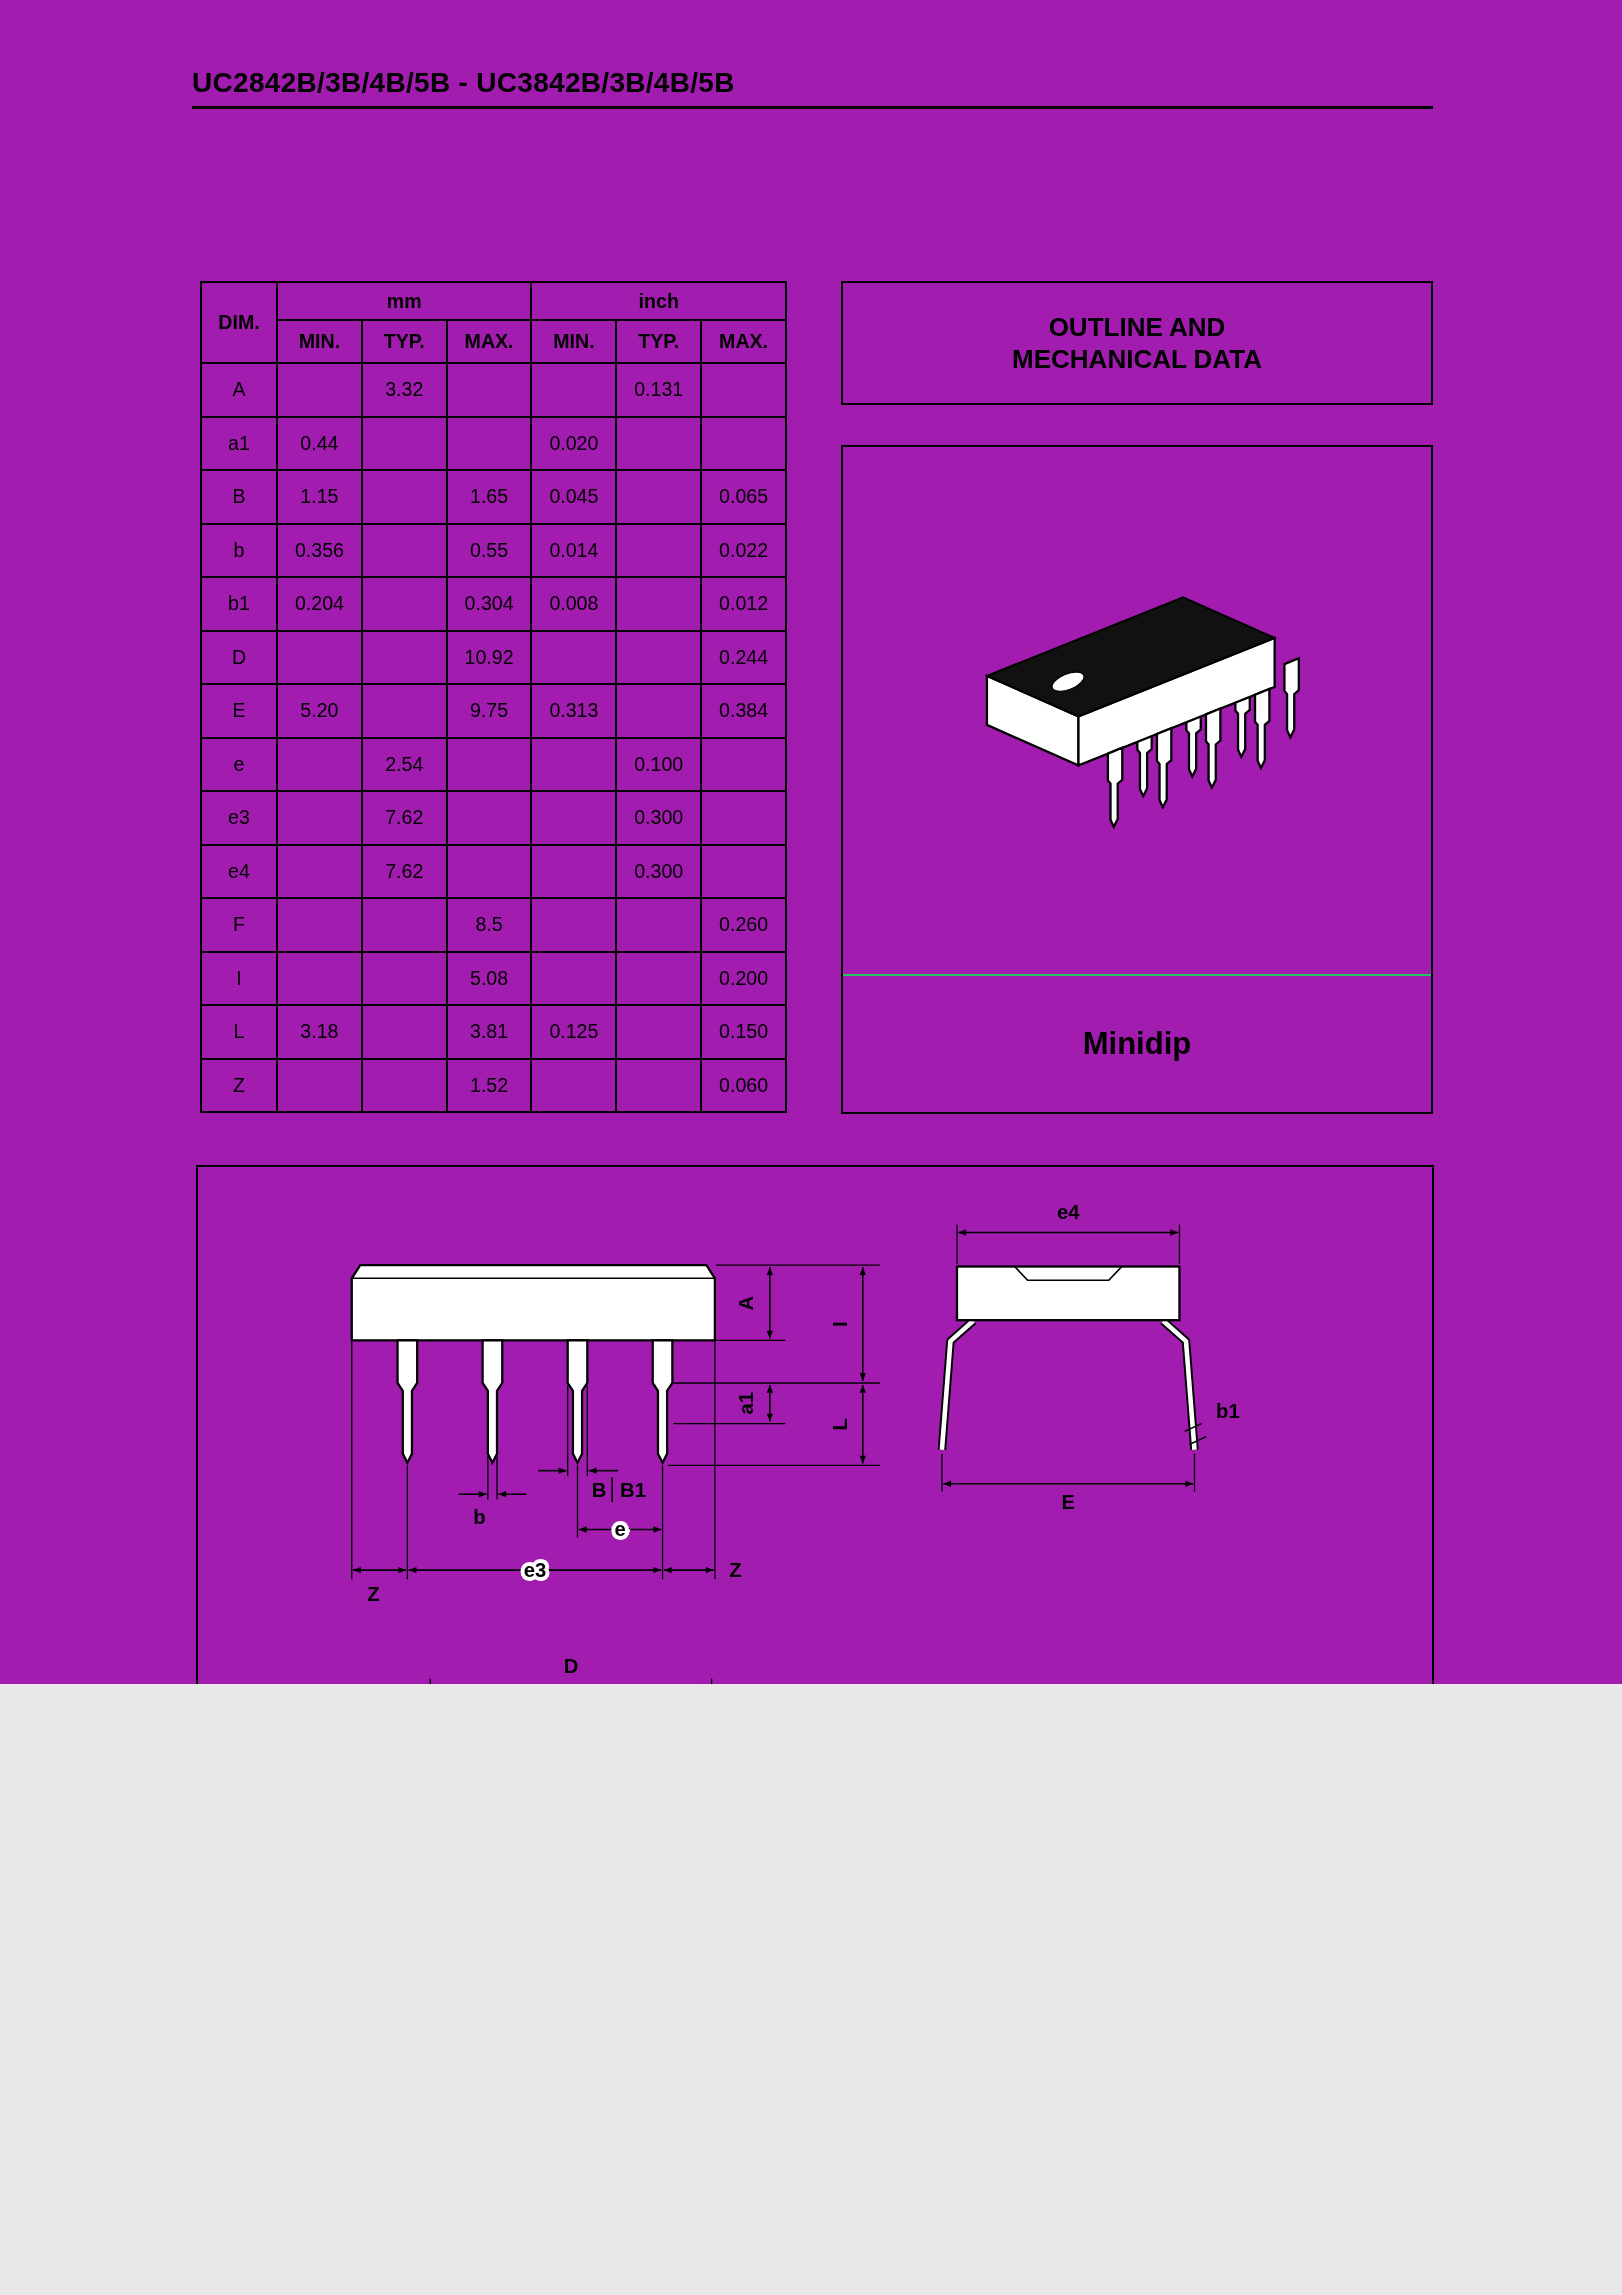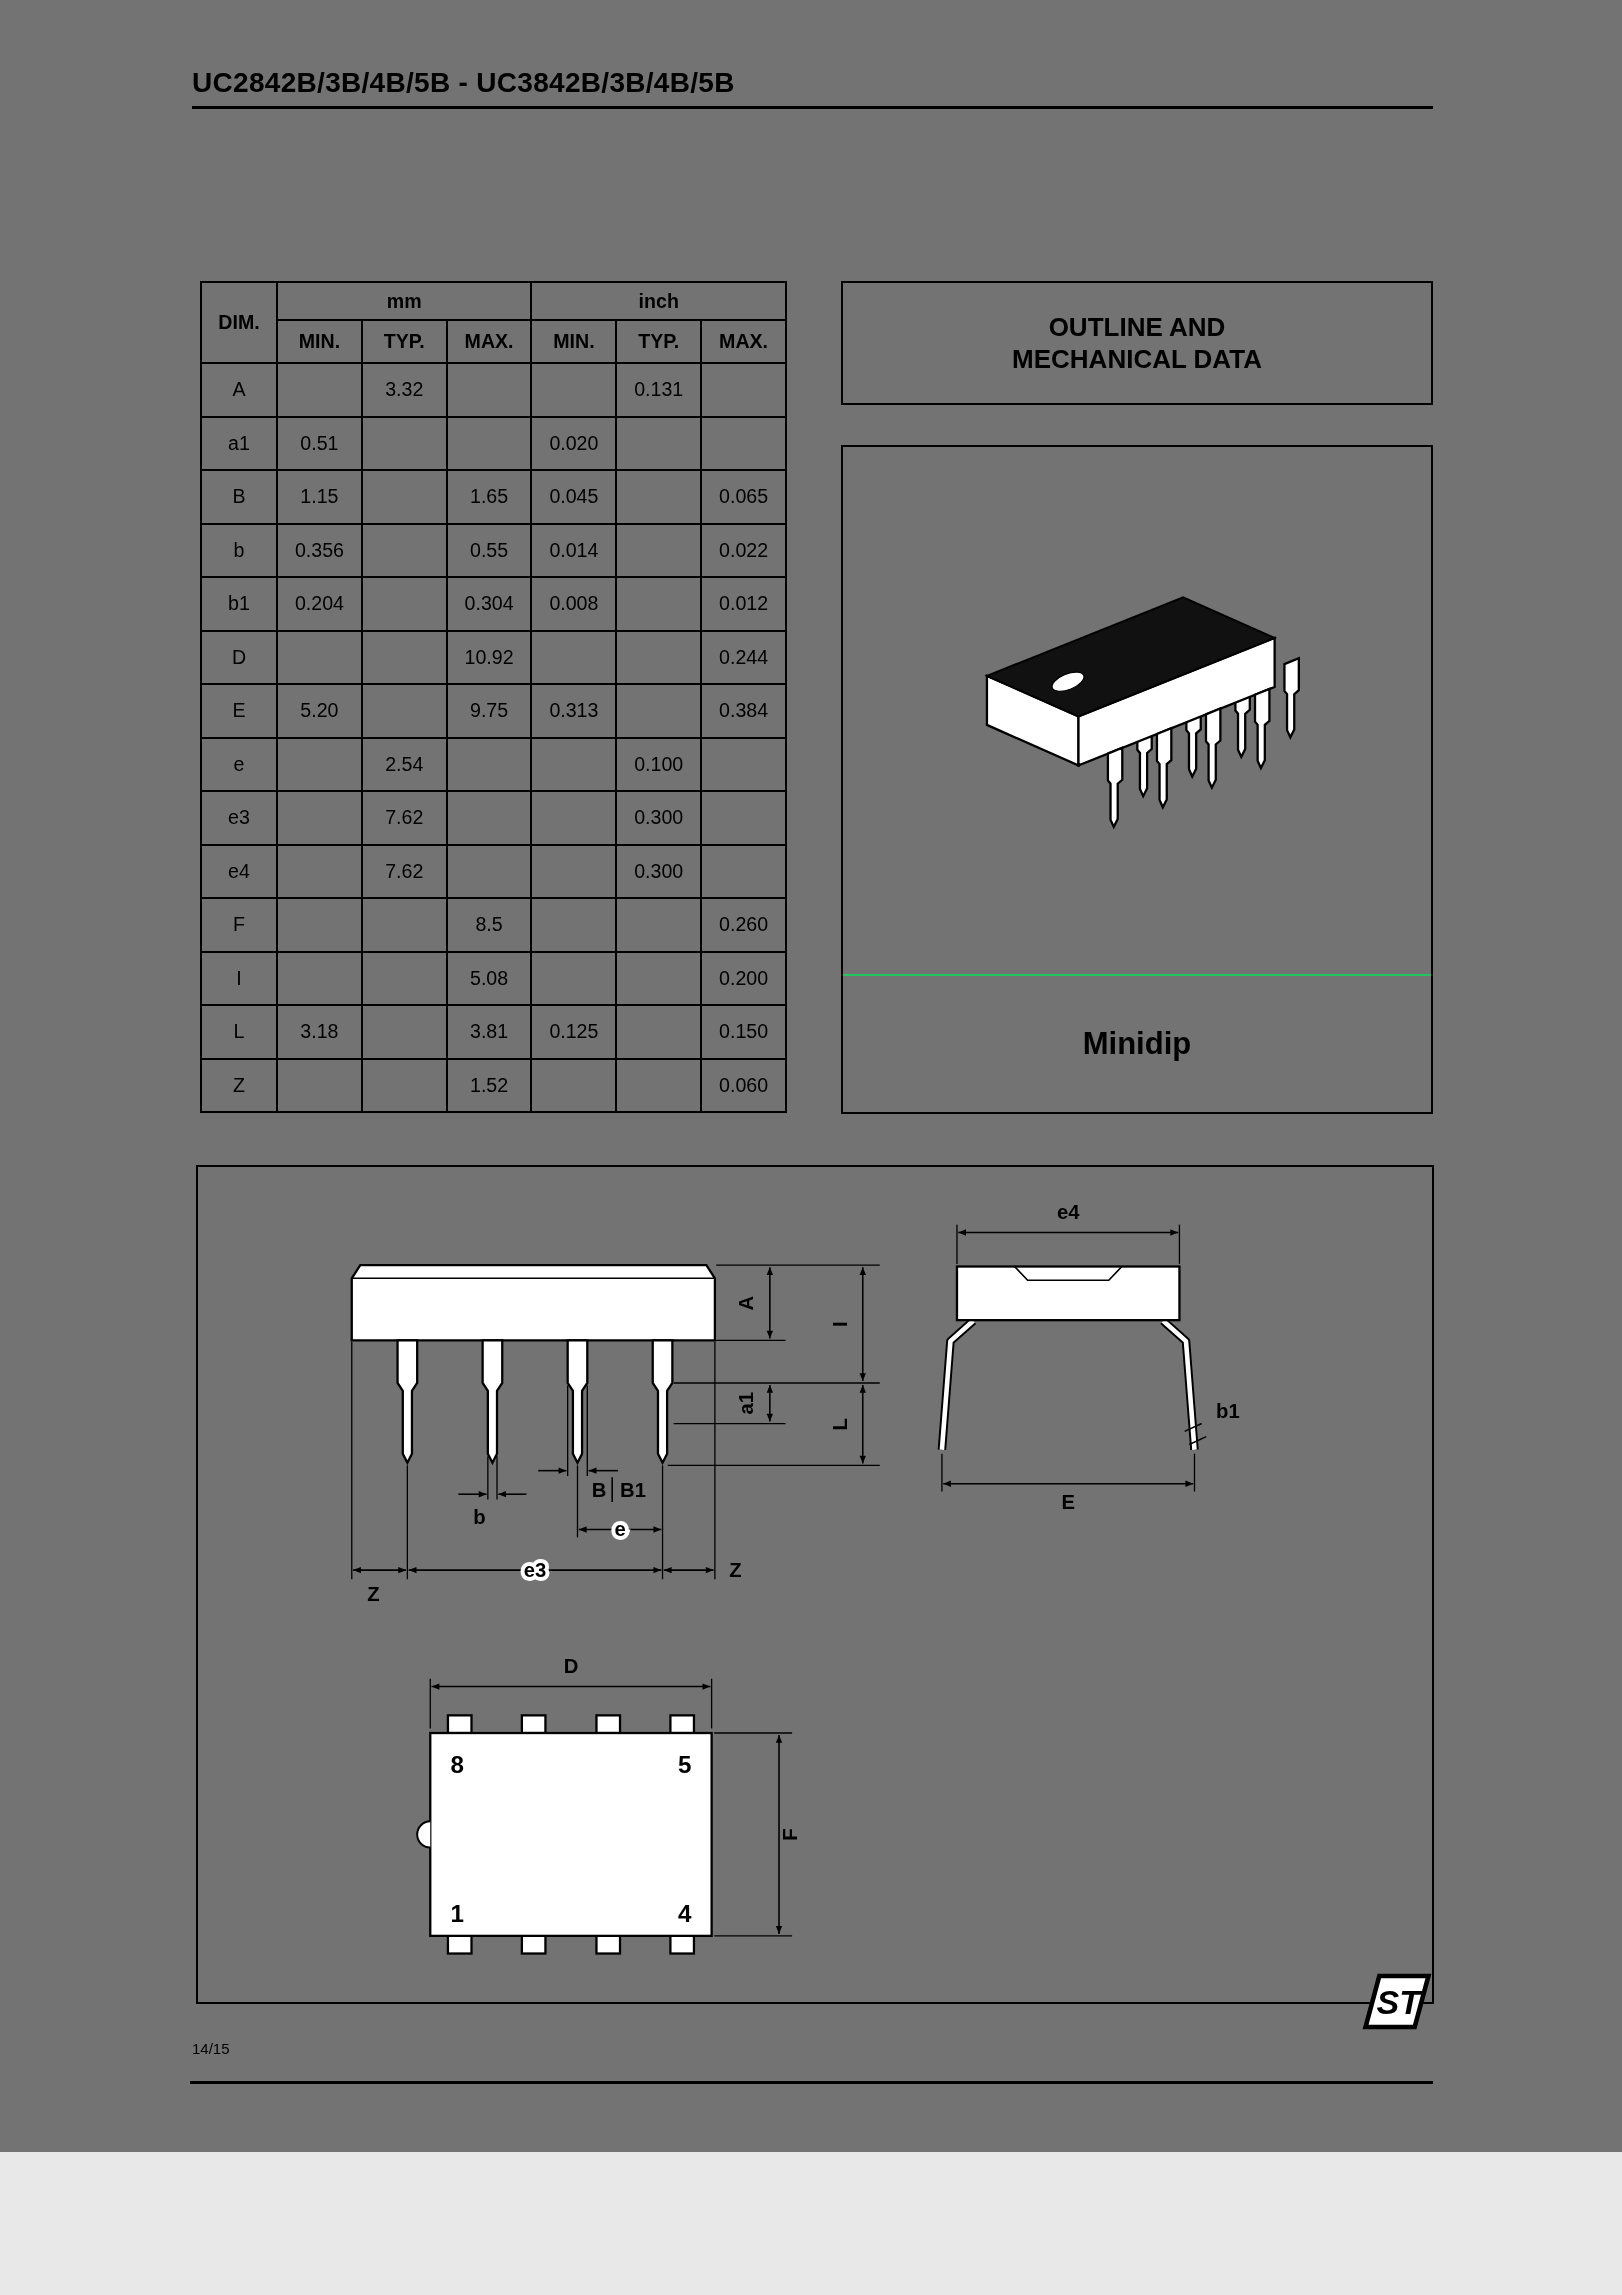--- a/index.html
+++ b/index.html
@@ -1,22 +1,22 @@
 <!DOCTYPE html>
 <html style="font-size:10.5px"><head>
 <meta charset="utf-8">
 <title>Datasheet Page</title>
 <style>
   * { box-sizing: border-box; margin: 0; padding: 0; }
   html,body { background:#e8e8e8; }
   .page {
     position: relative;
     width: 1622px;
-    height: 2152px;
-    background: #737373;
+    height: 1684px;
+    background: #a21caf;
     font-family: "Liberation Sans", sans-serif;
     color: #000;
     margin: 0 auto;
     overflow: hidden;
   }
   .hdr-title {
     position: absolute; left: 192px; top: 67px;
     font-size: 28px; font-weight: bold; letter-spacing: 0.3px;
   }
   .hdr-rule { position: absolute; left: 192px; top: 106px; width: 1241px; height: 3.3px; background: #000; }
@@ -110,21 +110,21 @@
             <td>A</td>
             <td></td>
             <td>3.32</td>
             <td></td>
             <td></td>
             <td>0.131</td>
             <td></td>
           </tr>
         <tr>
             <td>a1</td>
-            <td>0.51</td>
+            <td>0.44</td>
             <td></td>
             <td></td>
             <td>0.020</td>
             <td></td>
             <td></td>
           </tr>
         <tr>
             <td>B</td>
             <td>1.15</td>
             <td></td>

